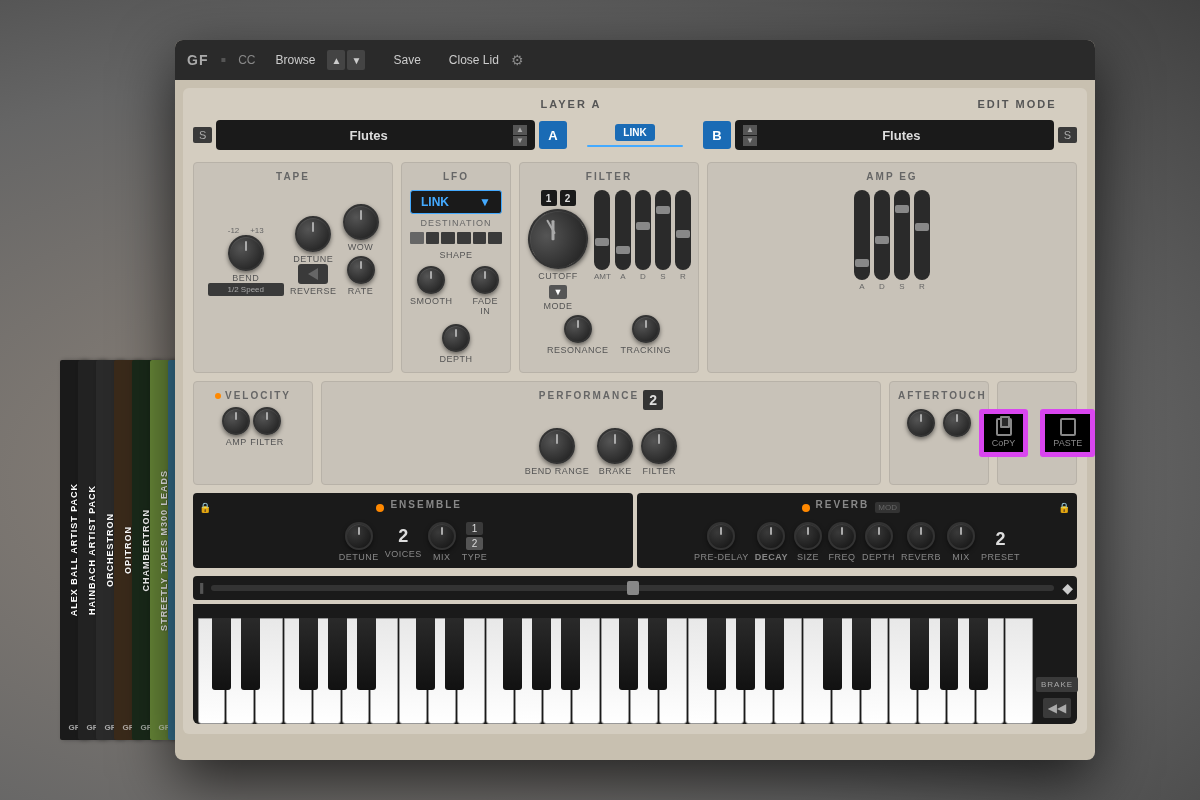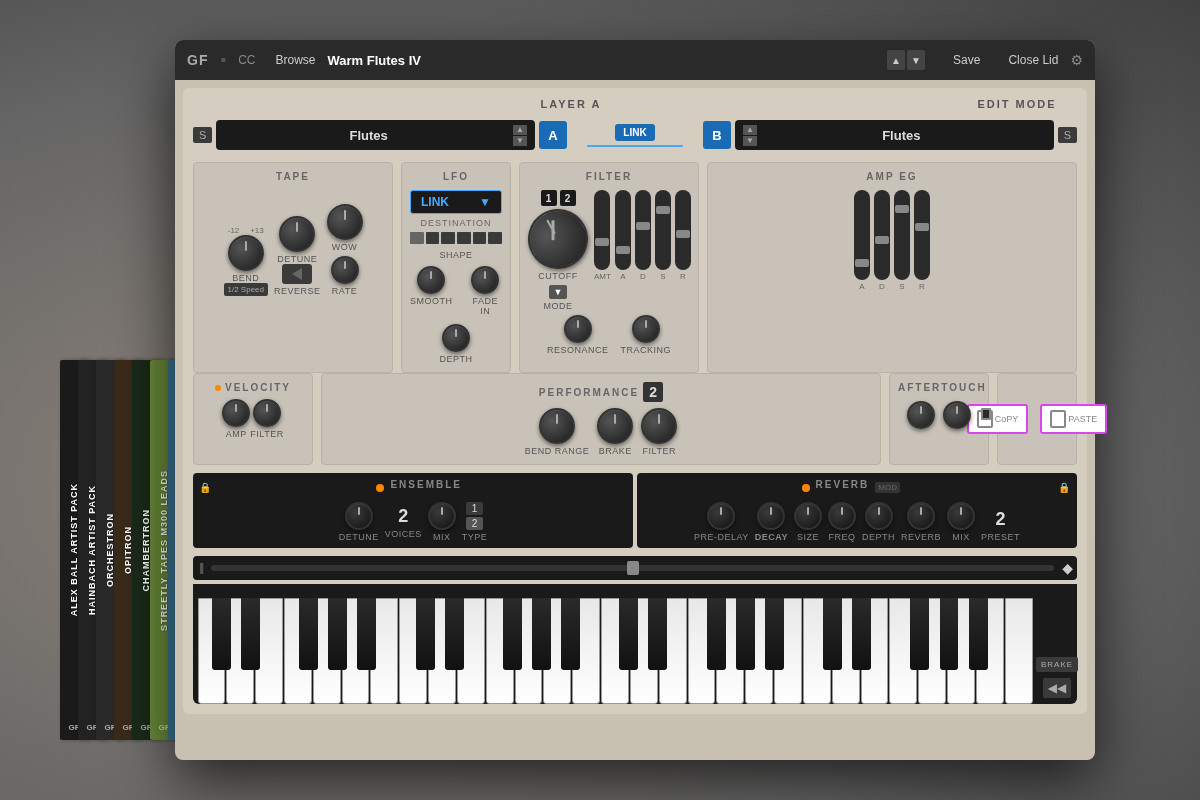--- a/index.html
+++ b/index.html
@@ -170,21 +170,21 @@
       border: none;
       padding: 3px 8px;
       border-radius: 3px;
       cursor: pointer;
     }
 
     
     .controls-row {
       display: flex;
       gap: 8px;
-      margin-bottom: 0;
+      margin-bottom: 8px;
     }
 
     
     .section-panel {
       background: #c8c2b8;
       border-radius: 4px;
       padding: 8px;
       border: 1px solid #b8b2a8;
     }
     .section-title {
@@ -257,21 +257,21 @@
     .tape-knobs {
       display: flex;
       gap: 6px;
       align-items: flex-end;
       justify-content: center;
     }
     .half-speed {
       background: #3a3a3a;
       color: #aaa;
       font-size: 8px;
-      padding: 2px 4px;
+      padding: 2px 20px;
       border-radius: 2px;
       text-align: center;
       cursor: pointer;
     }
     .reverse-btn {
       background: #3a3a3a;
       border-radius: 3px;
       width: 30px;
       height: 20px;
       display: flex;
@@ -418,27 +418,27 @@
       flex-direction: column;
       align-items: center;
       justify-content: center;
       gap: 8px;
     }
     .copy-paste-row {
       display: flex;
       gap: 12px;
     }
     .copy-btn, .paste-btn {
-      background: #ffffff;
-      border: 2px solid #d946ef;
+      background: #000000;
+      border: 5px solid #d946ef;
       border-radius: 3px;
       padding: 4px 8px;
       cursor: pointer;
       display: flex;
-      flex-direction: row;
+      flex-direction: column;
       align-items: center;
       gap: 2px;
     }
     .copy-paste-label {
       font-size: 9px;
       color: #888;
     }
 
     
     .ensemble-reverb-row {
@@ -781,21 +781,20 @@
   </div>
 </div>
 
 <div class="synth-container">
 
   <div class="top-bar">
     <span class="top-bar-logo">GF</span>
     <span style="color:#555;font-size:16px;">▪</span>
     <span class="top-bar-cc">CC</span>
     <span class="top-bar-browse">Browse</span>
-    <span class="top-bar-preset">Warm Flutes IV</span>
     <div class="top-bar-arrows">
       <button class="arrow-btn">▲</button>
       <button class="arrow-btn">▼</button>
     </div>
     <span class="top-bar-save">Save</span>
     <span class="top-bar-close-lid">Close Lid</span>
     <span class="top-bar-gear">⚙</span>
   </div>
 
   <div class="main-panel">
@@ -1016,21 +1015,21 @@
             <div class="knob-label">AMP</div>
           </div>
           <div class="knob-group">
             <div class="knob knob-small"></div>
             <div class="knob-label">FILTER</div>
           </div>
         </div>
       </div>
 
       <div class="section-panel perf-section">
-        <div style="display:flex;align-items:center;justify-content:center;gap:4px;margin-bottom:6px;">
+        <div style="display:flex;align-items:flex-start;justify-content:center;gap:4px;margin-bottom:18px;">
           <div class="section-title" style="margin-bottom:0;">PERFORMANCE</div>
           <div class="num-badge" style="background:#333;color:#ddd;font-size:14px;width:20px;height:20px;">2</div>
         </div>
         <div class="perf-knobs">
           <div class="knob-group">
             <div class="knob"></div>
             <div class="knob-label">BEND RANGE</div>
           </div>
           <div class="knob-group">
             <div class="knob"></div>

